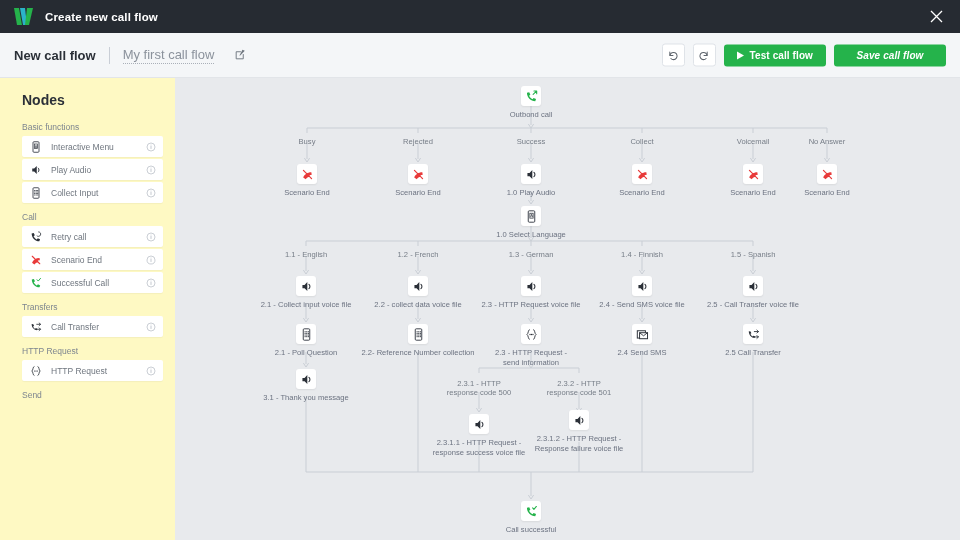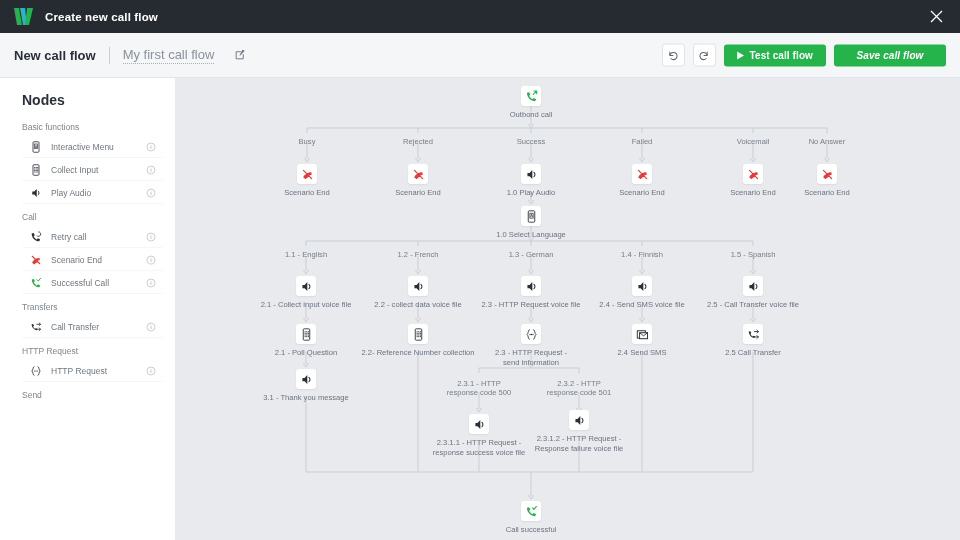--- a/index.html
+++ b/index.html
@@ -63,21 +63,21 @@
   .play-tri {
     width: 0; height: 0; border-left: 7px solid #fff;
     border-top: 4.5px solid transparent; border-bottom: 4.5px solid transparent;
   }
 
   
   .body { display: flex; height: 462px; }
 
   
   .sidebar {
-    width: 175px; background: #ffffff; padding: 14px 12px 5px 22px;
+    width: 175px; background: #fef9c3; padding: 14px 12px 5px 22px;
     flex-shrink: 0; overflow: hidden;
   }
   .sidebar h2 {
     font-size: 14px; color: #2b3038; font-weight: bold; margin-bottom: 14px;
   }
   .group-label {
     font-size: 8.5px; color: #7d858f; margin: 9px 0 4px 0;
   }
   .node-item {
     background: #fff; border-radius: 2px; height: 21px;
@@ -185,52 +185,52 @@
           <span class="ni-label">Interactive Menu</span>
           <span class="info-i"><svg width="10" height="10" viewBox="0 0 14 14">
               <circle cx="7" cy="7" r="5.6" fill="none" stroke="#b6bcc4" stroke-width="1"></circle>
               <rect x="6.45" y="5.6" width="1.1" height="4.1" fill="#b6bcc4"></rect>
               <rect x="6.45" y="3.7" width="1.1" height="1.2" fill="#b6bcc4"></rect>
             </svg></span>
         </div>
         <div class="node-item">
           <span class="ni-icon">
             <svg width="12" height="12" viewBox="0 0 16 16">
+              <path d="M3 6 H5.6 L9 2.6 V13.4 L5.6 10 H3 Z" fill="#2b3038"></path>
+              <path d="M11 5.4 A3.4 3.4 0 0 1 11 10.6" stroke="#2b3038" stroke-width="1.3" fill="none" stroke-linecap="round"></path>
+            </svg>
+          </span>
+          <span class="ni-label">Play Audio</span>
+          <span class="info-i"><svg width="10" height="10" viewBox="0 0 14 14">
+              <circle cx="7" cy="7" r="5.6" fill="none" stroke="#b6bcc4" stroke-width="1"></circle>
+              <rect x="6.45" y="5.6" width="1.1" height="4.1" fill="#b6bcc4"></rect>
+              <rect x="6.45" y="3.7" width="1.1" height="1.2" fill="#b6bcc4"></rect>
+            </svg></span>
+        </div>
+        <div class="node-item">
+          <span class="ni-icon">
+            <svg width="12" height="12" viewBox="0 0 16 16">
               <rect x="4" y="1" width="8" height="14" rx="1.2" fill="none" stroke="#3b4049" stroke-width="1.2"></rect>
               <g fill="#3b4049">
                 <rect x="5.6" y="4" width="1.4" height="1.3"></rect>
                 <rect x="7.6" y="4" width="1.4" height="1.3"></rect>
                 <rect x="9.6" y="4" width="1.4" height="1.3"></rect>
                 <rect x="5.6" y="6" width="1.4" height="1.3"></rect>
                 <rect x="7.6" y="6" width="1.4" height="1.3"></rect>
                 <rect x="9.6" y="6" width="1.4" height="1.3"></rect>
                 <rect x="5.6" y="8" width="1.4" height="1.3"></rect>
                 <rect x="7.6" y="8" width="1.4" height="1.3"></rect>
                 <rect x="9.6" y="8" width="1.4" height="1.3"></rect>
                 <rect x="5.6" y="10" width="1.4" height="1.3"></rect>
                 <rect x="7.6" y="10" width="1.4" height="1.3"></rect>
                 <rect x="9.6" y="10" width="1.4" height="1.3"></rect>
               </g>
             </svg>
           </span>
           <span class="ni-label">Collect Input</span>
-          <span class="info-i"><svg width="10" height="10" viewBox="0 0 14 14">
-              <circle cx="7" cy="7" r="5.6" fill="none" stroke="#b6bcc4" stroke-width="1"></circle>
-              <rect x="6.45" y="5.6" width="1.1" height="4.1" fill="#b6bcc4"></rect>
-              <rect x="6.45" y="3.7" width="1.1" height="1.2" fill="#b6bcc4"></rect>
-            </svg></span>
-        </div>
-        <div class="node-item">
-          <span class="ni-icon">
-            <svg width="12" height="12" viewBox="0 0 16 16">
-              <path d="M3 6 H5.6 L9 2.6 V13.4 L5.6 10 H3 Z" fill="#2b3038"></path>
-              <path d="M11 5.4 A3.4 3.4 0 0 1 11 10.6" stroke="#2b3038" stroke-width="1.3" fill="none" stroke-linecap="round"></path>
-            </svg>
-          </span>
-          <span class="ni-label">Play Audio</span>
           <span class="info-i"><svg width="10" height="10" viewBox="0 0 14 14">
               <circle cx="7" cy="7" r="5.6" fill="none" stroke="#b6bcc4" stroke-width="1"></circle>
               <rect x="6.45" y="5.6" width="1.1" height="4.1" fill="#b6bcc4"></rect>
               <rect x="6.45" y="3.7" width="1.1" height="1.2" fill="#b6bcc4"></rect>
             </svg></span>
         </div>
         <div class="group-label">Call</div>
         <div class="node-item">
           <span class="ni-icon">
             <svg width="12" height="12" viewBox="0 0 16 16">
@@ -672,21 +672,21 @@
           </span>
           <div class="nlabel">
             <span style="display:block">Call successful</span>
           </div>
         </div>
       </div>
     <div id="edgelabels-layer">
         <div class="edge-label" style="left: 132px; top: 59px;">Busy</div>
         <div class="edge-label" style="left: 243px; top: 59px;">Rejected</div>
         <div class="edge-label" style="left: 356px; top: 59px;">Success</div>
-        <div class="edge-label" style="left: 467px; top: 59px;">Failed</div>
+        <div class="edge-label" style="left: 467px; top: 59px;">Collect</div>
         <div class="edge-label" style="left: 578px; top: 59px;">Voicemail</div>
         <div class="edge-label" style="left: 652px; top: 59px;">No Answer</div>
         <div class="edge-label" style="left: 131px; top: 172px;">1.1 -  English</div>
         <div class="edge-label" style="left: 243px; top: 172px;">1.2 -  French</div>
         <div class="edge-label" style="left: 356px; top: 172px;">1.3 -  German</div>
         <div class="edge-label" style="left: 467px; top: 172px;">1.4 -  Finnish</div>
         <div class="edge-label" style="left: 578px; top: 172px;">1.5 -  Spanish</div>
         <div class="edge-label" style="left: 304px; top: 301px;">2.3.1 - HTTP</div>
         <div class="edge-label" style="left: 304px; top: 310px;">response code 500</div>
         <div class="edge-label" style="left: 404px; top: 301px;">2.3.2 - HTTP</div>

